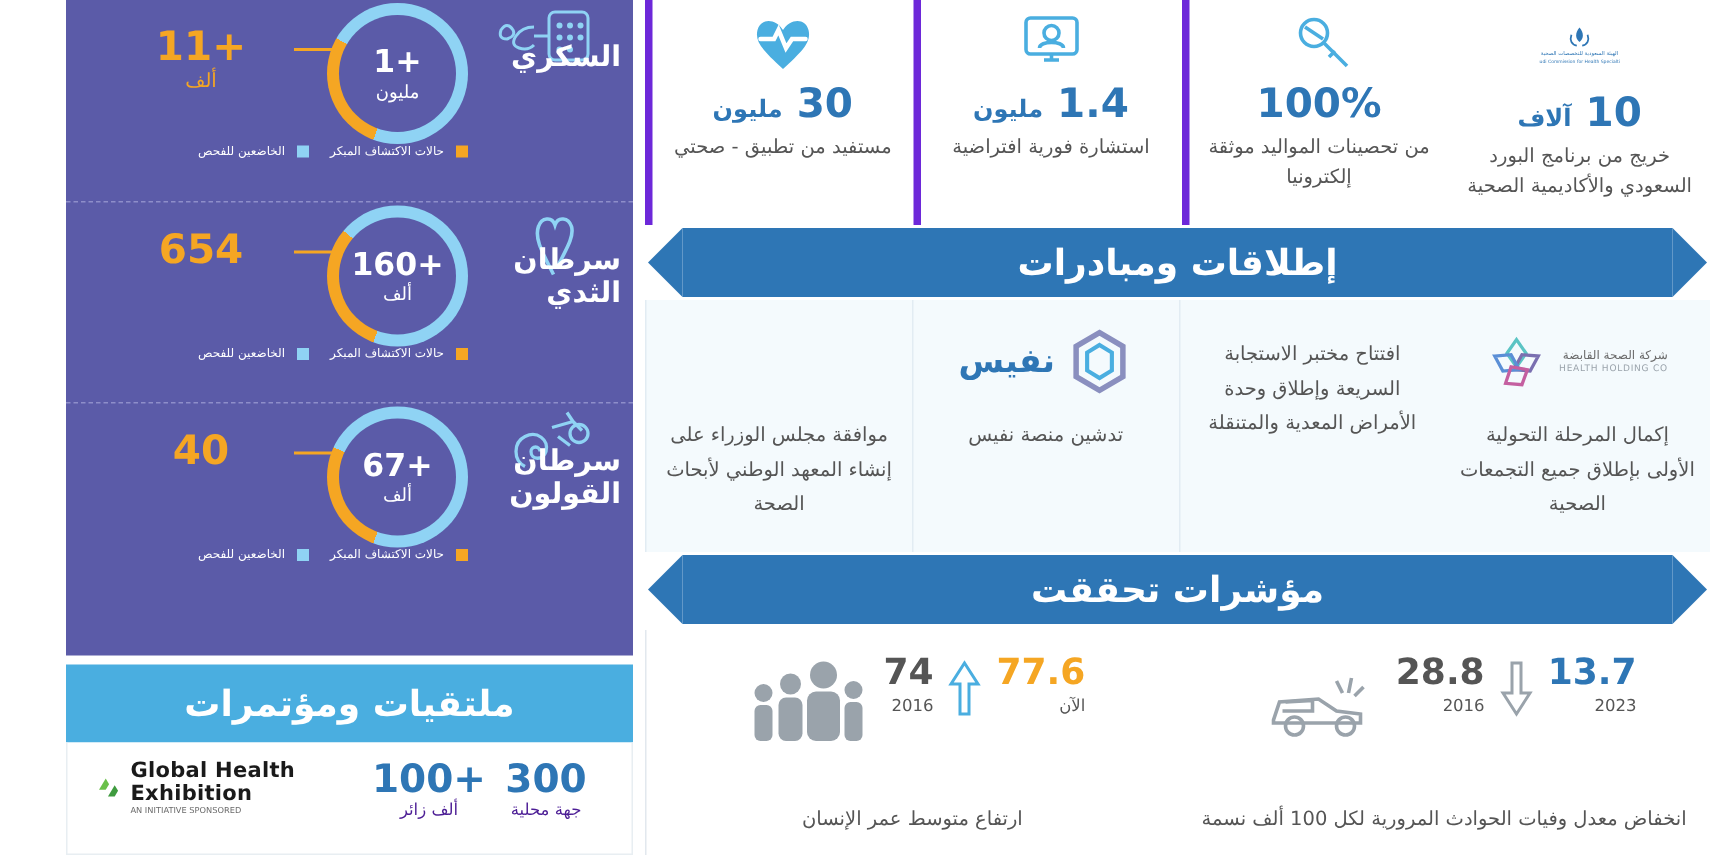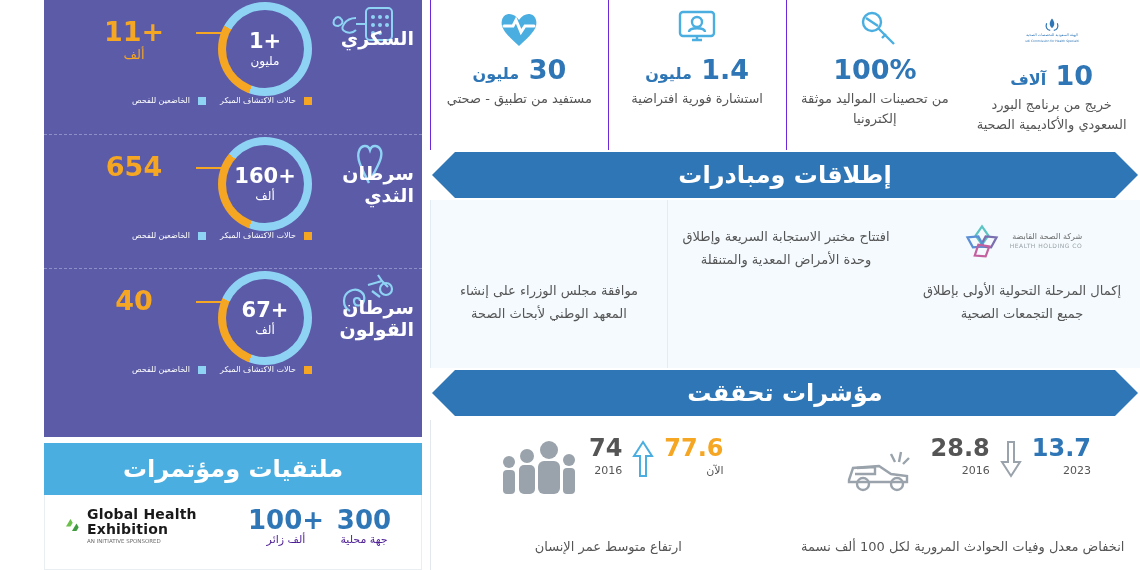--- a/index.html
+++ b/index.html
@@ -84,21 +84,21 @@
   .ghe-mark { width: 22px; height: 22px; }
 
   
   .top-stats {
     position: absolute; left: 430px; top: 0; width: 710px; height: 150px;
     display: flex; flex-direction: row-reverse;
   }
   .tstat {
     flex: 1; position: relative; padding-top: 6px;
     display: flex; flex-direction: column; align-items: center;
-    border-left: 1px solid #6d28d9;
+    border-left: 5px solid #6d28d9;
   }
   .tstat:last-child { border-left: none; }
   .t-icon { width: 54px; height: 44px; color: #4aaee0; display:block; }
   .t-icon svg { width: 100%; height: 100%; }
   .t-num { color: #2e76b5; font-weight: bold; font-size: 27px; margin-top: 6px; line-height: 1; }
   .t-num .unit { font-size: 16px; font-weight: bold; }
   .t-desc { color: #555; font-size: 13px; text-align: center; line-height: 1.5; margin-top: 6px; padding: 0 6px; }
 
   
   .banner {
@@ -345,20 +345,30 @@
       <div class="init-logo">
         <svg viewBox="0 0 70 54" fill="none" stroke="#2f9b6e" stroke-width="2">
           <path d="M18 50 C38 44 52 28 56 6"></path>
           <path d="M28 50 C46 46 58 30 62 8"></path>
           <path d="M22 44 L32 46 M26 38 L38 41 M32 32 L44 35 M38 25 L50 28 M44 18 L55 21 M50 11 L60 14"></path>
         </svg>
       </div>
       <div class="init-text">موافقة مجلس الوزراء على إنشاء المعهد الوطني لأبحاث الصحة</div>
     </div>
 
+    <div class="init">
+      <div class="init-logo" style="gap:8px;">
+        <svg viewBox="0 0 48 50" width="44" height="46">
+          <path d="M24 4 L41 14 L41 36 L24 46 L7 36 L7 14 Z" fill="none" stroke="#8a8fbf" stroke-width="4"></path>
+          <path d="M24 13 L33 18.5 L33 31.5 L24 37 L15 31.5 L15 18.5 Z" fill="none" stroke="#4aaee0" stroke-width="3"></path>
+        </svg>
+        <span style="font-size:22px; font-weight:bold; color:#2e76b5;">نفيس</span>
+      </div>
+      <div class="init-text">تدشين منصة نفيس</div>
+    </div>
 
     <div class="init">
       <div class="init-text">افتتاح مختبر الاستجابة السريعة وإطلاق وحدة الأمراض المعدية والمتنقلة</div>
     </div>
 
     <div class="init">
       <div class="init-logo" style="gap:8px;">
         <div style="text-align:right; line-height:1.4;">
           <div style="font-size:8px; color:#6b6b6b;">شركة الصحة القابضة</div>
           <div style="font-size:6px; color:#9aa3ab; letter-spacing:.5px;">HEALTH HOLDING CO</div>

